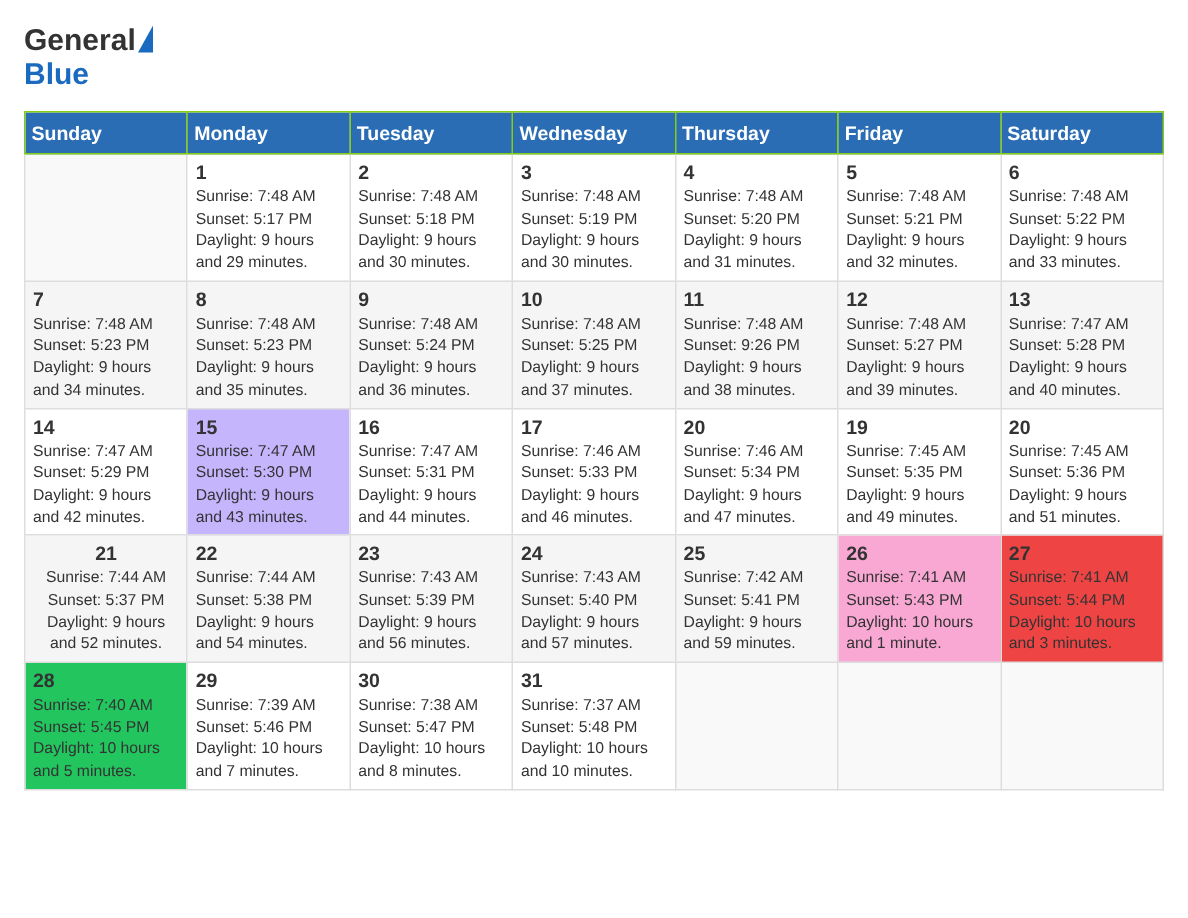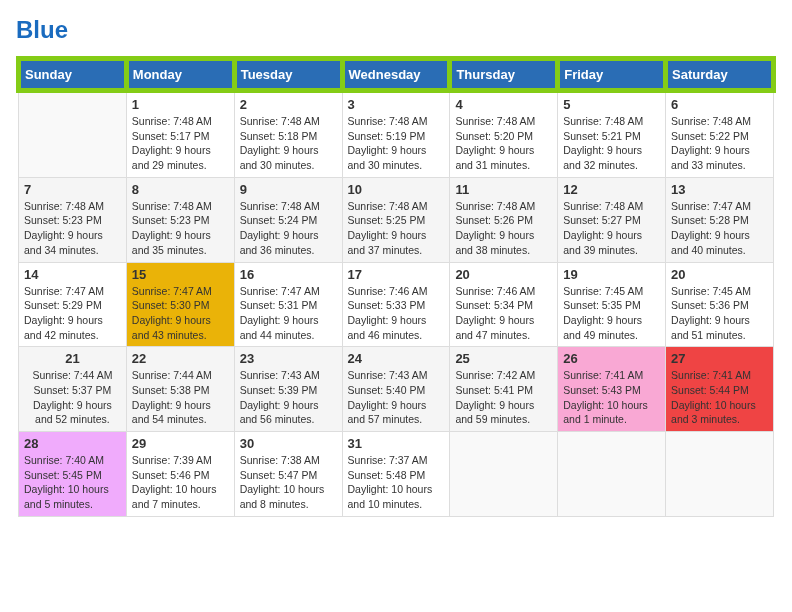--- a/index.html
+++ b/index.html
@@ -24,21 +24,21 @@
     .logo-text {
       display: flex;
       align-items: center;
     }
     .logo-general {
       font-size: 20px;
       font-weight: bold;
       color: #333;
     }
     .logo-blue {
-      font-size: 24px;
+      font-size: 20px;
       font-weight: bold;
       color: #1a6bbf;
     }
     .logo-triangle {
       width: 0;
       height: 0;
       border-left: 10px solid transparent;
       border-right: 0px solid transparent;
       border-bottom: 18px solid #1a6bbf;
       margin-left: 2px;
@@ -61,21 +61,21 @@
       border-collapse: collapse;
       font-size: 11px;
     }
     .calendar th {
       background-color: #2a6db5;
       color: white;
       padding: 6px 4px;
       text-align: left;
       font-size: 13px;
       font-weight: bold;
-      border: 5px solid #84cc16;
+      border: 1px solid #84cc16;
     }
     .calendar td {
       vertical-align: top;
       padding: 4px 5px;
       border: 1px solid #ddd;
       min-height: 80px;
       width: calc(100% / 7);
     }
     .calendar tr:nth-child(even) td {
       background-color: #f5f5f5;
@@ -100,20 +100,24 @@
     }
     .empty-cell {
       background-color: #f9f9f9 !important;
     }
   </style>
 </head>
 <body>
 
 <div class="header">
   <div class="logo">
+    <div class="logo-text">
+      <span class="logo-general">General</span>
+      <div class="logo-triangle"></div>
+    </div>
     <span class="logo-blue">Blue</span>
   </div>
   <div class="title-section">
     <div class="month-title"></div>
     <div class="location"></div>
   </div>
 </div>
 
 <table class="calendar">
   <thead>
@@ -209,21 +213,21 @@
         <div class="day-info">
           <span>Sunrise: 7:48 AM</span><br>
           <span>Sunset: 5:25 PM</span><br>
           <span>Daylight: 9 hours and 37 minutes.</span>
         </div>
         </td>
         <td style="background-color: rgb(245, 245, 245); margin-left: 39px;">
           <span class="day-number">11</span>
         <div class="day-info">
           <span>Sunrise: 7:48 AM</span><br>
-          <span>Sunset: 5:26 PM</span><br>
+          <span>Sunset: 9:26 PM</span><br>
           <span>Daylight: 9 hours and 38 minutes.</span>
         </div>
         </td>
         <td style="background-color: rgb(245, 245, 245); margin-left: 39px;">
           <span class="day-number">12</span>
         <div class="day-info">
           <span>Sunrise: 7:48 AM</span><br>
           <span>Sunset: 5:27 PM</span><br>
           <span>Daylight: 9 hours and 39 minutes.</span>
         </div>
@@ -239,21 +243,21 @@
       </tr>
       <tr>
         <td style="background-color: rgb(255, 255, 255);">
           <span class="day-number">14</span>
         <div class="day-info">
           <span>Sunrise: 7:47 AM</span><br>
           <span>Sunset: 5:29 PM</span><br>
           <span>Daylight: 9 hours and 42 minutes.</span>
         </div>
         </td>
-        <td style="background-color: #eab308;">
+        <td style="background-color: #c4b5fd;">
           <span class="day-number">15</span>
         <div class="day-info">
           <span>Sunrise: 7:47 AM</span><br>
           <span>Sunset: 5:30 PM</span><br>
           <span>Daylight: 9 hours and 43 minutes.</span>
         </div>
         </td>
         <td style="background-color: rgb(255, 255, 255);">
           <span class="day-number">16</span>
         <div class="day-info">
@@ -347,21 +351,21 @@
         <td style="background-color: #ef4444;">
           <span class="day-number">27</span>
         <div class="day-info">
           <span>Sunrise: 7:41 AM</span><br>
           <span>Sunset: 5:44 PM</span><br>
           <span>Daylight: 10 hours and 3 minutes.</span>
         </div>
         </td>
       </tr>
       <tr>
-        <td style="background-color: #f0abfc;">
+        <td style="background-color: #22c55e;">
           <span class="day-number">28</span>
         <div class="day-info">
           <span>Sunrise: 7:40 AM</span><br>
           <span>Sunset: 5:45 PM</span><br>
           <span>Daylight: 10 hours and 5 minutes.</span>
         </div>
         </td>
         <td style="background-color: rgb(255, 255, 255);">
           <span class="day-number">29</span>
         <div class="day-info">

